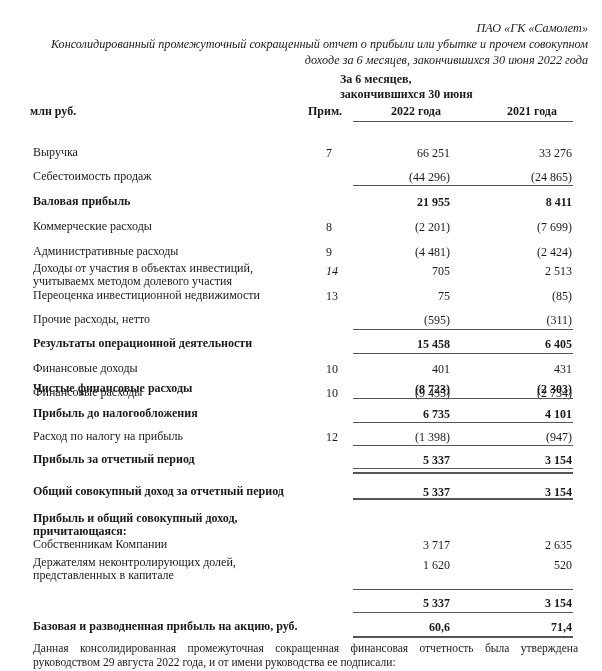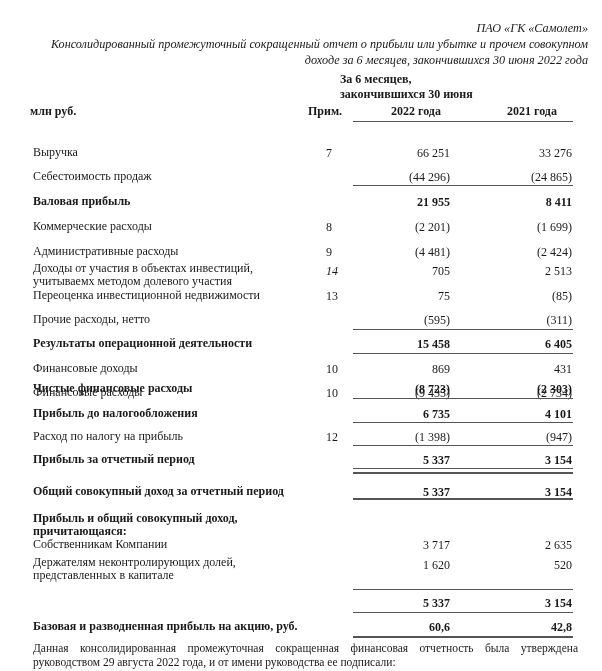--- a/index.html
+++ b/index.html
@@ -59,21 +59,21 @@
     <div class="row bold" style="top: 195px;">
       <span class="lbl">Валовая прибыль</span>
       <span class="note"></span>
       <span class="v1">21 955</span>
       <span class="v2">8 411</span>
     </div>
     <div class="row" style="top: 220px;">
       <span class="lbl">Коммерческие расходы</span>
       <span class="note">8</span>
       <span class="v1">(2 201)</span>
-      <span class="v2">(1 699)</span>
+      <span class="v2">(7 699)</span>
     </div>
     <div class="row" style="top: 245px;">
       <span class="lbl">Административные расходы</span>
       <span class="note">9</span>
       <span class="v1">(4 481)</span>
       <span class="v2">(2 424)</span>
     </div>
     <div class="row" style="top: 262px;">
       <span class="lbl">Доходы от участия в объектах инвестиций, учитываемх методом долевого участия</span>
       <span class="note" style="top: 2px; font-style: italic;">14</span>
@@ -94,21 +94,21 @@
     </div>
     <div class="row bold" style="top: 337px;">
       <span class="lbl">Результаты операционной деятельности</span>
       <span class="note"></span>
       <span class="v1">15 458</span>
       <span class="v2">6 405</span>
     </div>
     <div class="row" style="top: 362px;">
       <span class="lbl">Финансовые доходы</span>
       <span class="note">10</span>
-      <span class="v1">869</span>
+      <span class="v1">401</span>
       <span class="v2">431</span>
     </div>
     <div class="row" style="top: 386px;">
       <span class="lbl">Финансовые расходы</span>
       <span class="note">10</span>
       <span class="v1">(9 435)</span>
       <span class="v2">(2 734)</span>
     </div>
     <div class="row bold" style="top: 382px;">
       <span class="lbl">Чистые финансовые расходы</span>
@@ -161,21 +161,21 @@
     <div class="row bold" style="top: 596px;">
       <span class="lbl"></span>
       <span class="note"></span>
       <span class="v1">5 337</span>
       <span class="v2">3 154</span>
     </div>
     <div class="row bold" style="top: 620px;">
       <span class="lbl">Базовая и разводненная прибыль на акцию, руб.</span>
       <span class="note"></span>
       <span class="v1">60,6</span>
-      <span class="v2">42,8</span>
+      <span class="v2">71,4</span>
     </div>
     <div class="hline" style="top: 185px;"></div>
     <div class="hline" style="top: 329px;"></div>
     <div class="hline" style="top: 353px;"></div>
     <div class="hline" style="top: 398px;"></div>
     <div class="hline" style="top: 422px;"></div>
     <div class="hline" style="top: 445px;"></div>
     <div class="hline" style="top: 468px;"></div>
     <div class="hline thick" style="top: 472px;"></div>
     <div class="hline thick" style="top: 498px;"></div>

